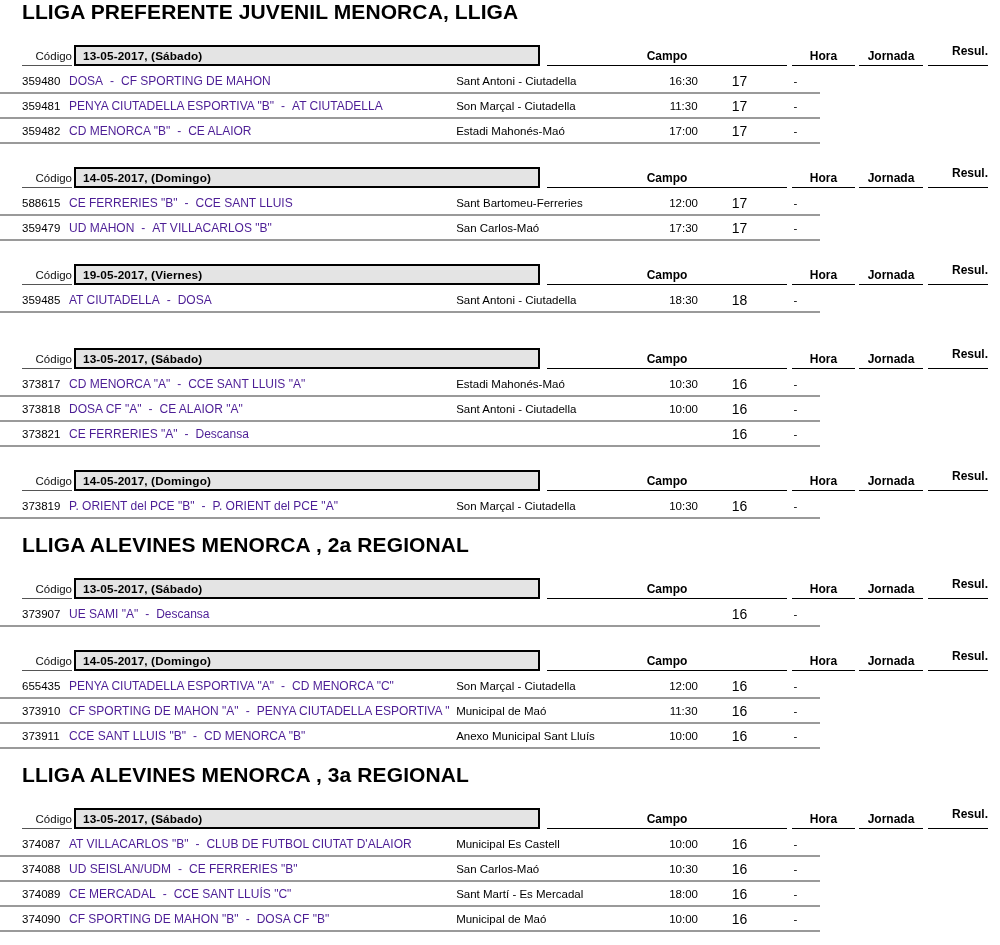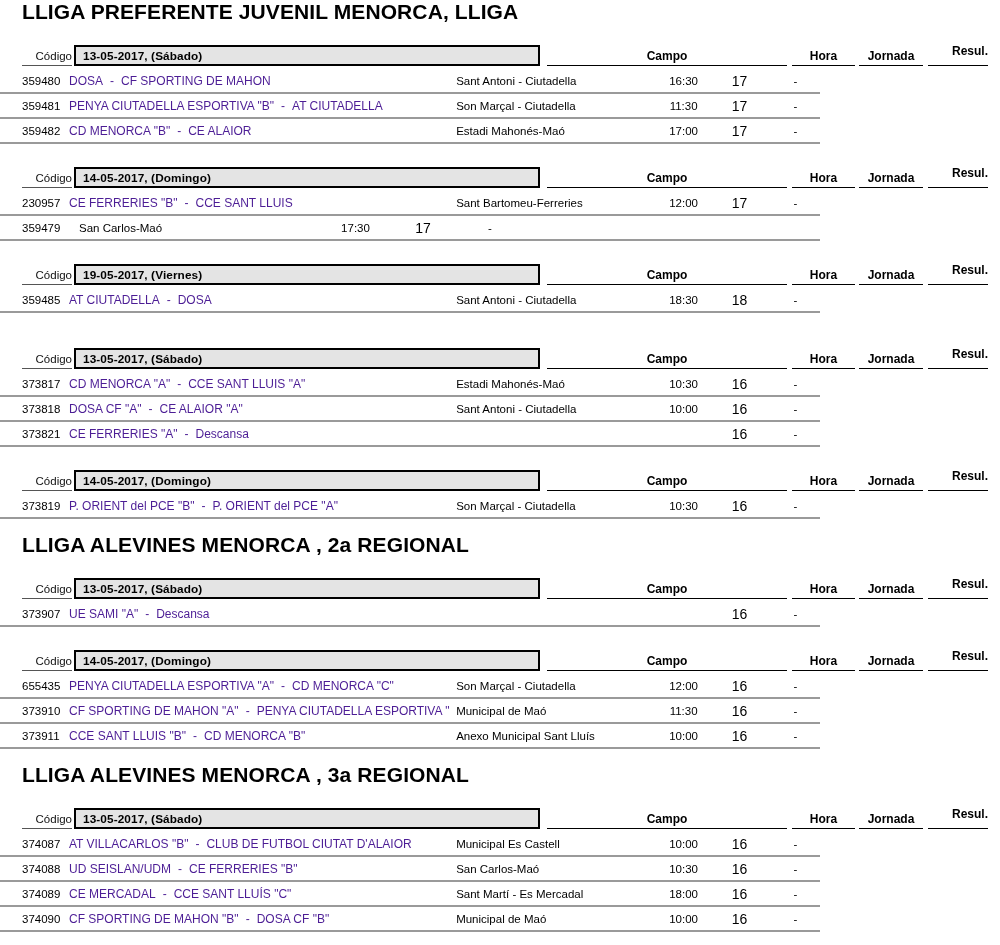--- a/index.html
+++ b/index.html
@@ -206,29 +206,30 @@
     <div class="group-head">
       <div class="gh-codigo">Código</div>
       <div class="gh-date">14-05-2017,  (Domingo)</div>
       <div class="gh-campo">Campo</div>
       <div class="gh-hora">Hora</div>
       <div class="gh-jornada">Jornada</div>
       <div class="gh-resul">Resul.</div>
     </div>
     <div class="pad-top"></div>
     <div class="match-row">
-      <div class="mr-code">230957</div>
+      <div class="mr-code">588615</div>
       <div class="mr-teams"><span>CE FERRERIES "B"</span><span class="sep">-</span><span>CCE SANT LLUIS</span></div>
       <div class="mr-campo">Sant Bartomeu-Ferreries</div>
       <div class="mr-hora">12:00</div>
       <div class="mr-jornada">17</div>
       <div class="mr-resul">-</div>
     </div>
     <div class="match-row">
       <div class="mr-code">359479</div>
+      <div class="mr-teams"><span>UD MAHON</span><span class="sep">-</span><span>AT VILLACARLOS "B"</span></div>
       <div class="mr-campo">San Carlos-Maó</div>
       <div class="mr-hora">17:30</div>
       <div class="mr-jornada">17</div>
       <div class="mr-resul">-</div>
     </div>
     <div class="gap-md"></div>
     <div class="group-head">
       <div class="gh-codigo">Código</div>
       <div class="gh-date">19-05-2017,  (Viernes)</div>
       <div class="gh-campo">Campo</div>

